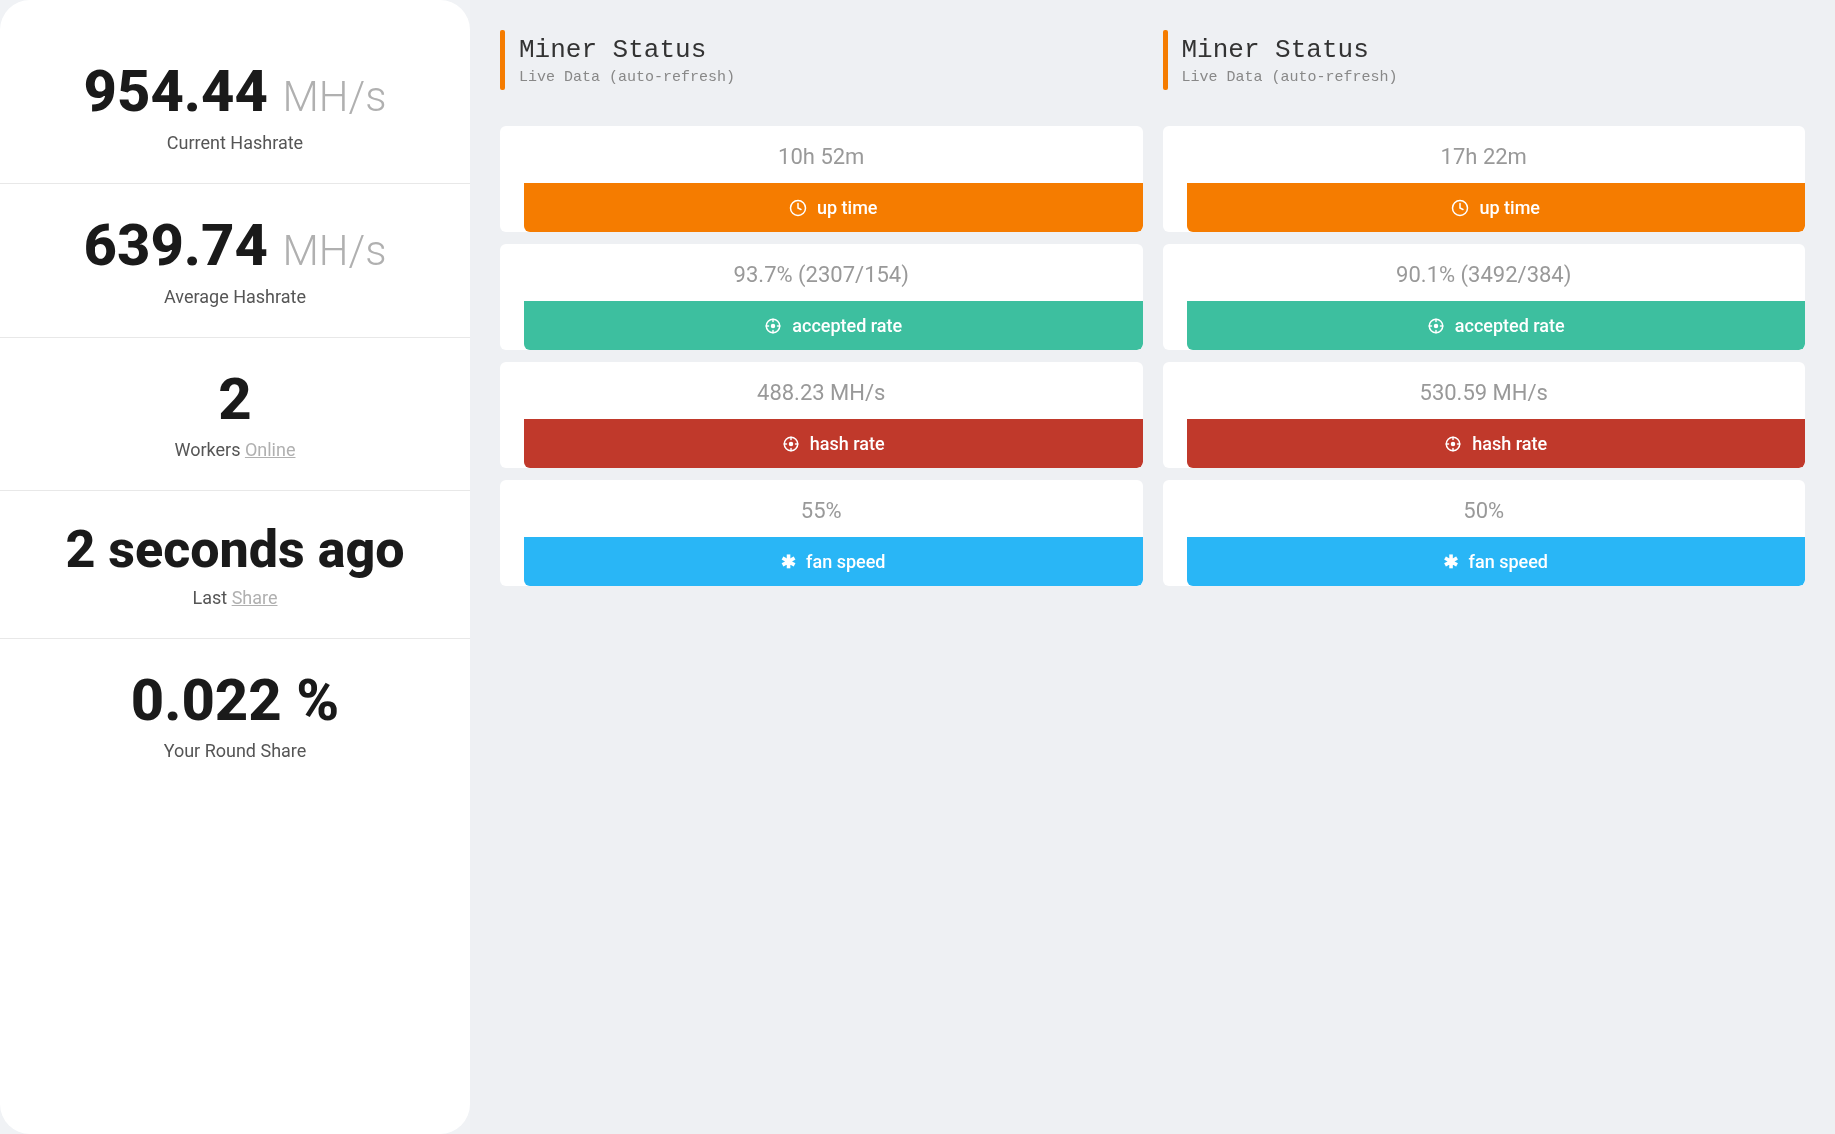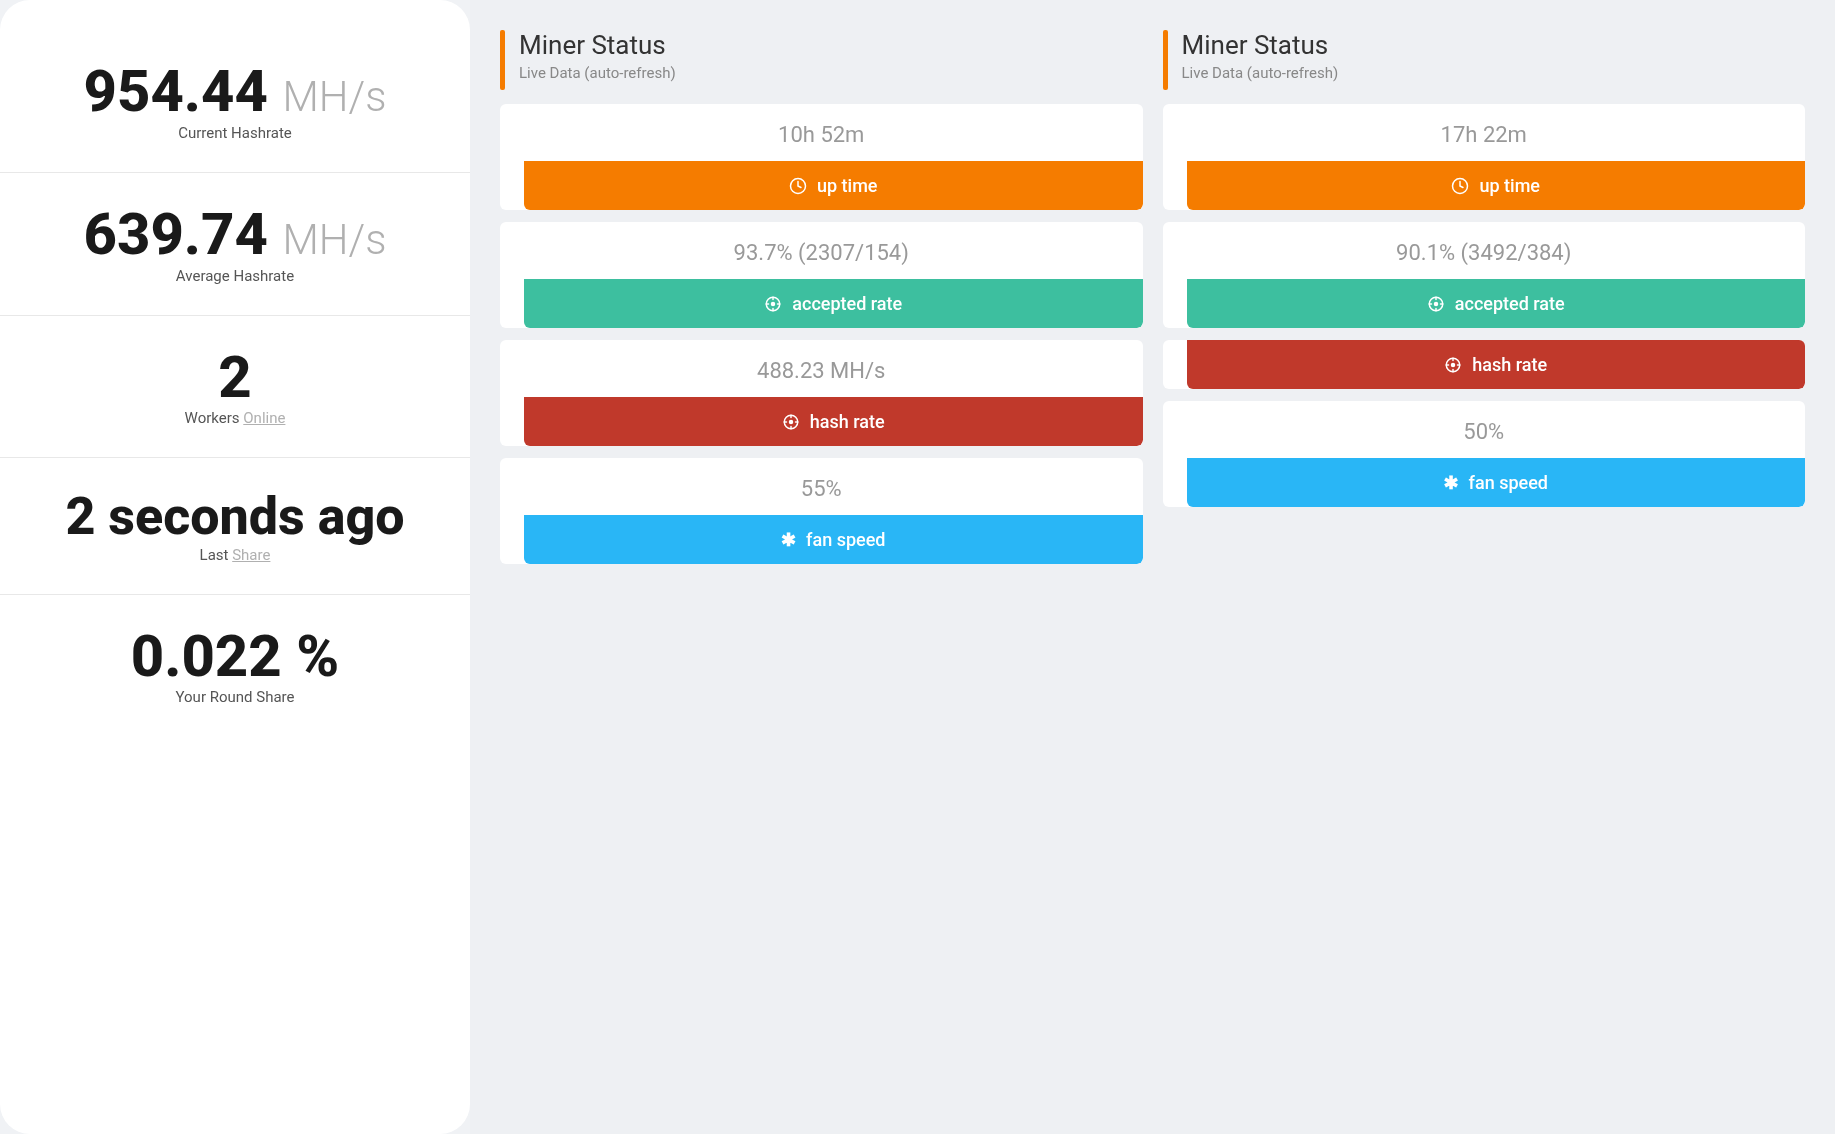--- a/index.html
+++ b/index.html
@@ -35,22 +35,23 @@
       font-weight: 800;
       color: #1a1a1a;
       line-height: 1.1;
     }
     .stat-value .unit {
       font-size: 42px;
       font-weight: 300;
       color: #b0b0b0;
     }
     .stat-label {
-      font-size: 15px;
+      font-size: 18px;
       color: #555;
+      margin-top: 8px;
     }
     .stat-label .muted {
       color: #b0b0b0;
       text-decoration: underline;
     }
 
     .stat-value.large-text {
       font-size: 52px;
     }
 
@@ -65,22 +66,23 @@
       gap: 20px;
     }
 
     .miner-panel {
       flex: 1;
       background: #eef0f3;
     }
 
     .miner-header {
       display: flex;
-      align-items: flex-start;
-      margin-bottom: 14px;
+      align-items: center;
+      margin-bottom: 36px;
+      font-family: Liberation Mono, monospace;
     }
 
     .orange-bar {
       width: 5px;
       height: 60px;
       background: #f57c00;
       border-radius: 2px;
       margin-right: 14px;
       flex-shrink: 0;
     }
@@ -230,20 +232,21 @@
         <div class="card-label green">
           <svg width="18" height="18" viewBox="0 0 24 24" fill="white">
             <circle cx="12" cy="12" r="9" stroke="white" stroke-width="2" fill="none"></circle>
             <circle cx="12" cy="12" r="3" fill="white"></circle>
             <path d="M12 3v3M3 12h3M21 12h-3M12 21v-3" stroke="white" stroke-width="2" stroke-linecap="round"></path>
           </svg>
           <span>accepted rate</span>
         </div>
       </div>
       <div class="stat-card">
+        <div class="card-value">530.59 MH/s</div>
         <div class="card-label red">
           <svg width="18" height="18" viewBox="0 0 24 24" fill="white">
             <circle cx="12" cy="12" r="9" stroke="white" stroke-width="2" fill="none"></circle>
             <circle cx="12" cy="12" r="3" fill="white"></circle>
             <path d="M12 3v3M3 12h3M21 12h-3M12 21v-3" stroke="white" stroke-width="2" stroke-linecap="round"></path>
           </svg>
           <span>hash rate</span>
         </div>
       </div>
       <div class="stat-card">

